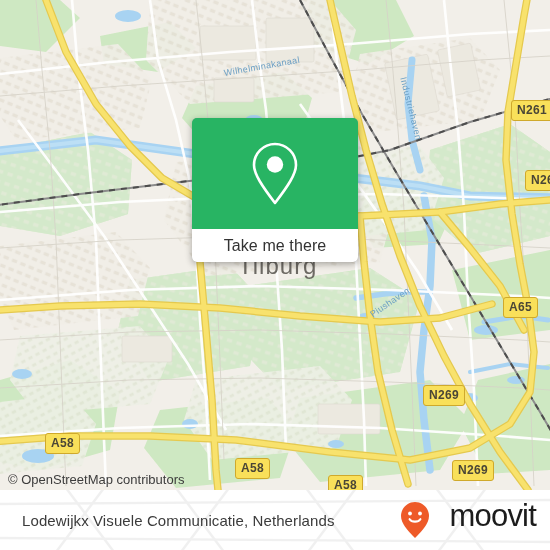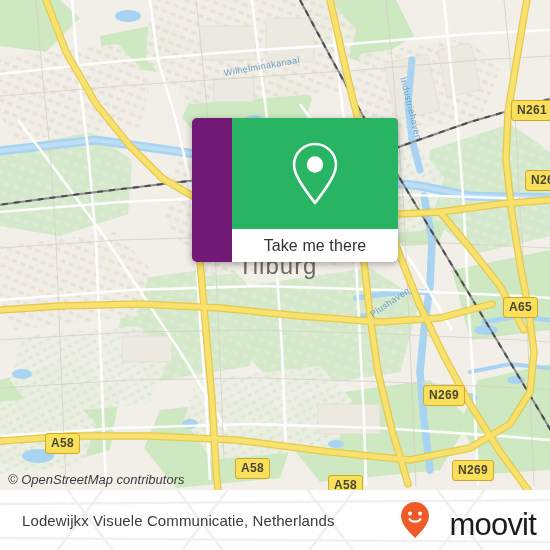--- a/index.html
+++ b/index.html
@@ -70,35 +70,33 @@
 
   
   #attribution {
     position: absolute;
     left: 8px;
     top: 472px;
     font-size: 13px;
     color: #3c3c3c;
     background: rgba(255,255,255,0.0);
     white-space: nowrap;
-    font-style: italic;
   }
 
   
   #cta-card {
     position: absolute;
     left: 192px;
     top: 118px;
     width: 166px;
     height: 144px;
     border-radius: 5px;
     overflow: hidden;
     box-shadow: 0 2px 7px rgba(0,0,0,0.32);
-    background: #701a75;
-    padding-left: 40px;
+    background: #a3a3a3;
   }
   #cta-card-top {
     height: 111px;
     background: #28b463;
     display: flex;
     align-items: center;
     justify-content: center;
   }
   #cta-card-bottom {
     height: 33px;
@@ -138,21 +136,21 @@
     color: #3b3b3b;
     white-space: nowrap;
     letter-spacing: 0.1px;
   }
   #brand {
     position: absolute;
     right: 14px;
     top: 50%;
     transform: translateY(-50%);
     display: flex;
-    align-items: flex-end;
+    align-items: flex-start;
     gap: 16px;
   }
   #brand-wordmark {
     font-size: 31px;
     color: #1c1c1c;
     letter-spacing: -0.8px;
     line-height: 1;
     font-weight: 400;
   }
 </style>

